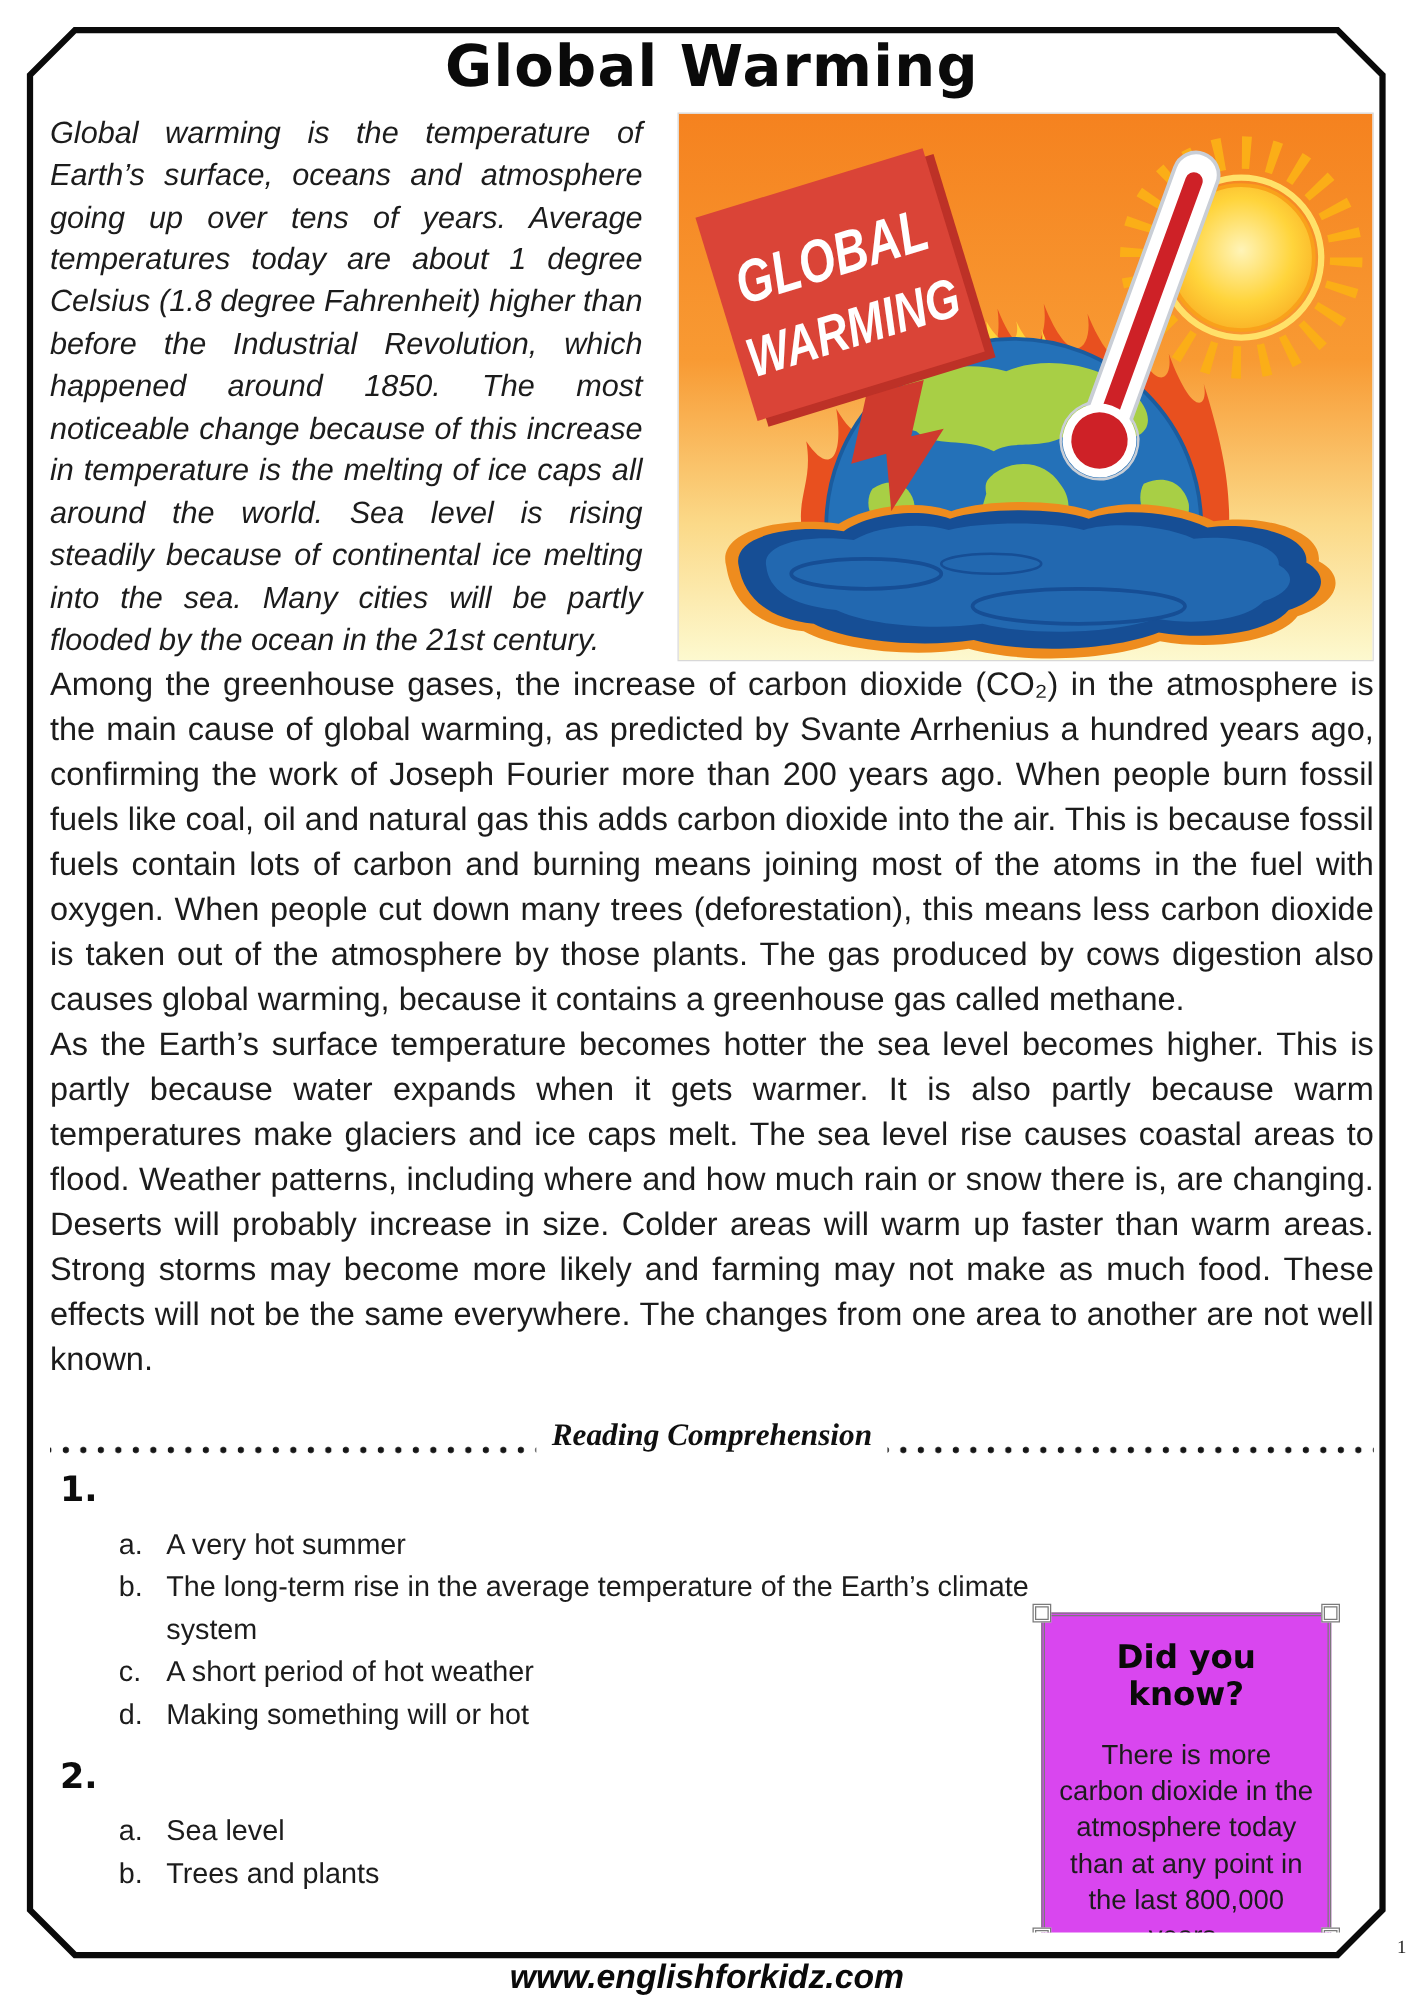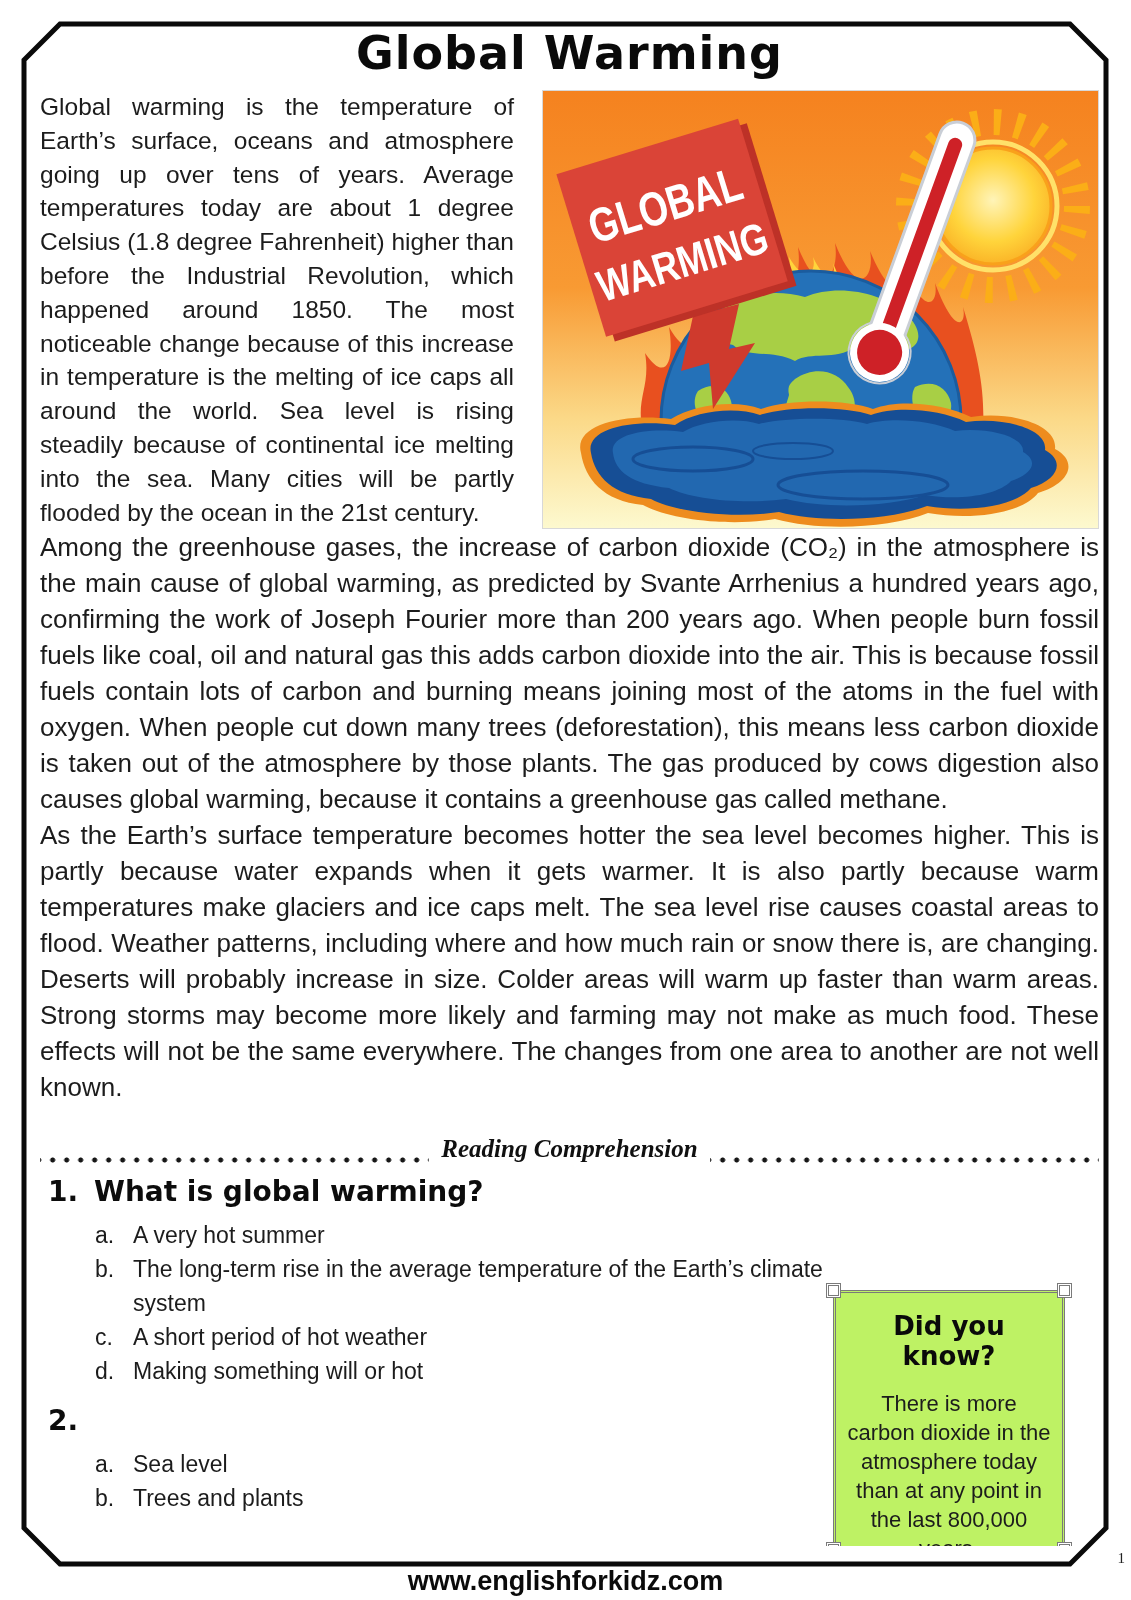--- a/index.html
+++ b/index.html
@@ -3,21 +3,21 @@
 <meta charset="utf-8">
 <style>
   html,body{margin:0;padding:0;background:#ffffff;}
   .page{position:relative;width:1131px;height:1600px;background:#ffffff;overflow:hidden;
         font-family:"Liberation Sans",sans-serif;color:#111;}
   .frame-svg{position:absolute;left:0;top:0;pointer-events:none;}
   .content{position:absolute;left:0;top:0;width:1131px;height:1546px;box-sizing:border-box;
            padding:26px 32px 0 40px;overflow:hidden;}
   h1.title{margin:0 0 10px 0;text-align:center;font-family:"DejaVu Sans","Liberation Sans",sans-serif;
            font-size:46px;font-weight:800;letter-spacing:1px;color:#0a0a0a;}
-  .row1{display:flex;gap:28px;align-items:center;}
+  .row1{display:flex;gap:28px;align-items:center;font-style:italic;}
   .col-text{width:484px;}
   p.body{margin:0;text-align:justify;color:#1c1c1c;}
   .p1{font-size:24.5px;line-height:33.8px;}
   .pfull{font-size:26px;line-height:36px;margin-top:26px;}
   .figure{width:555px;height:437px;border:1px solid #d8d8d8;flex:none;}
   .divider{display:flex;align-items:flex-end;gap:12px;margin-top:30px;}
   .dots{flex:1;height:6px;background-image:radial-gradient(circle,#161616 2.3px,transparent 2.8px);
         background-size:14px 6px;background-repeat:repeat-x;background-position:center;}
   .divider-label{font-family:"Liberation Serif",serif;font-style:italic;font-weight:600;
                  font-size:25px;color:#101010;white-space:nowrap;}
@@ -25,31 +25,31 @@
   .q-head{display:flex;gap:6px;margin-left:8px;font-size:28px;font-weight:700;color:#0c0c0c;
           font-family:"DejaVu Sans","Liberation Sans",sans-serif;}
   .q-head .q-num{width:40px;flex:none;}
   .q2{margin-top:16px;}
   .opts{margin:10px 0 0 0;}
   .opt{display:flex;margin-left:55px;font-size:23px;line-height:34px;color:#1c1c1c;}
   .opt .letter{width:38px;flex:none;}
   .opt .opt-text{max-width:700px;}
   
   .dyk{position:absolute;left:833px;top:1290px;width:232px;height:260px;box-sizing:border-box;
-       border:3px double #7a7a7a;background:#bef264;padding:18px 10px 10px 10px;text-align:center;}
+       border:3px double #7a7a7a;background:#d946ef;padding:18px 10px 10px 10px;text-align:center;}
   .dyk .corner{position:absolute;width:15px;height:15px;background:#fff;border:3px double #7a7a7a;box-sizing:border-box;}
   .corner.tl{left:-10px;top:-10px;}
   .corner.tr{right:-10px;top:-10px;}
   .corner.bl{left:-10px;bottom:-10px;}
   .corner.br{right:-10px;bottom:-10px;}
   .dyk-title{font-size:26px;font-weight:800;color:#0a0a0a;margin-bottom:18px;
              font-family:"DejaVu Sans","Liberation Sans",sans-serif;}
   .dyk-text{font-size:22px;line-height:29px;color:#1c1c1c;}
   .footer{position:absolute;left:0;top:1566px;width:1131px;text-align:center;
-          font-size:27px;font-weight:700;color:#0a0a0a;}
+          font-size:27px;font-weight:700;color:#0a0a0a;font-style:italic;}
   .pagenum{position:absolute;right:6px;top:1550px;font-family:"Liberation Serif",serif;
            font-size:15px;color:#222;}
 </style>
 </head>
 <body>
 
 <div class="page">
 
   <svg class="frame-svg" width="1131" height="1600">
     <path d="M 60 24 H 1070 L 1106 60 V 1528 L 1070 1564 H 60 L 24 1528 V 60 Z" fill="none" stroke="#0a0a0a" stroke-width="5" stroke-linejoin="miter"></path>
@@ -140,21 +140,20 @@
       <span class="dots"></span>
       <span class="divider-label">Reading Comprehension</span>
       <span class="dots"></span>
     </div>
 
     <div class="questions">
 
       <div class="q1">
         <div class="q-head">
           <span class="q-num">1.</span>
-          <span>What is global warming?</span>
         </div>
         <div class="opts">
           <div class="opt">
             <span class="letter">a.</span>
             <span class="opt-text">A very hot summer</span>
           </div>
           <div class="opt">
             <span class="letter">b.</span>
             <span class="opt-text">The long-term rise in the average temperature of the Earth’s climate system</span>
           </div>

